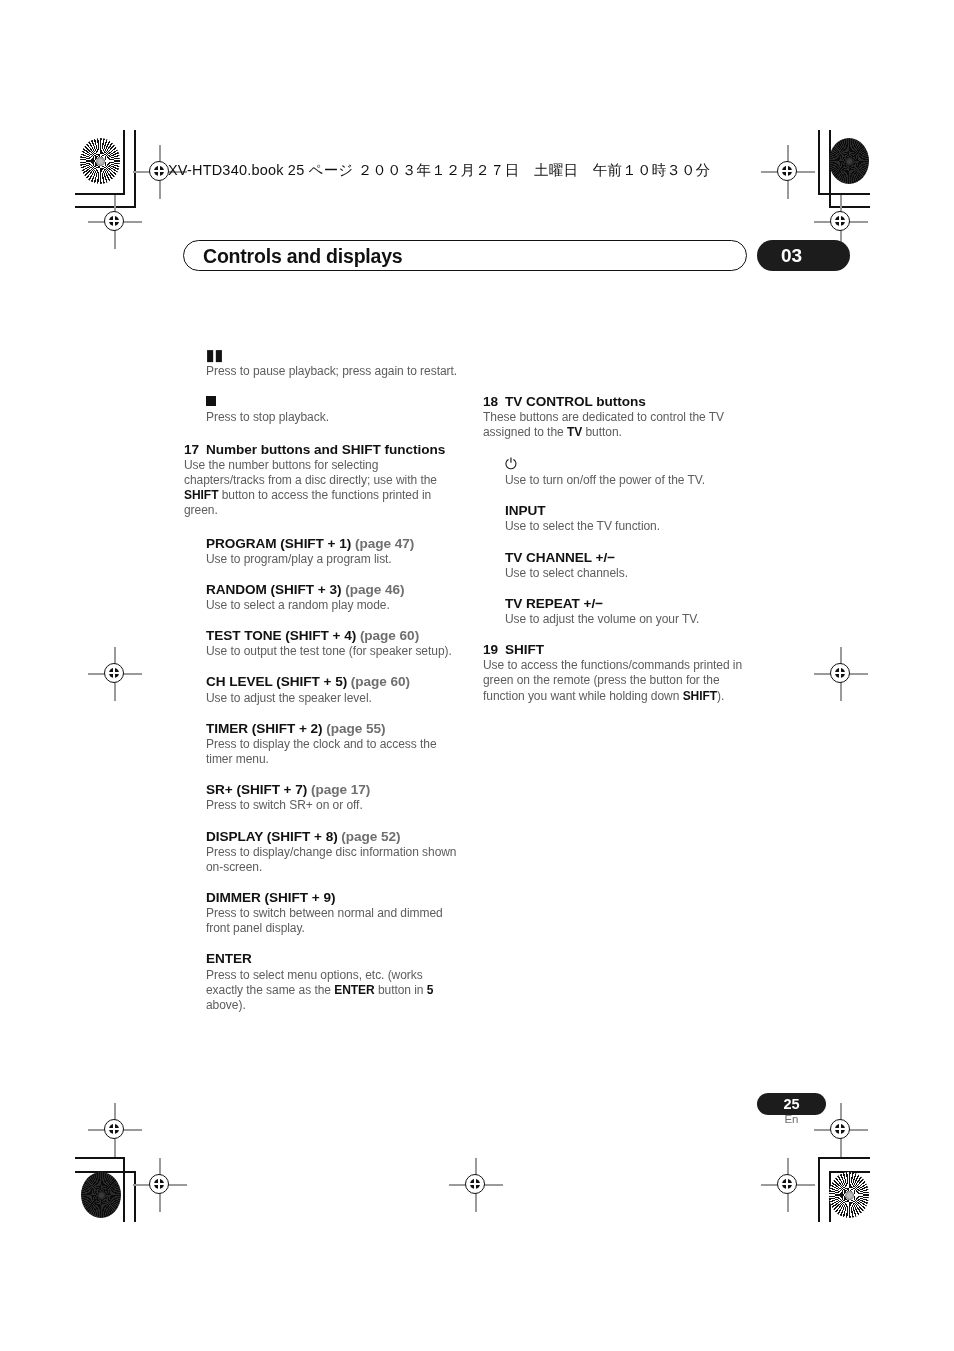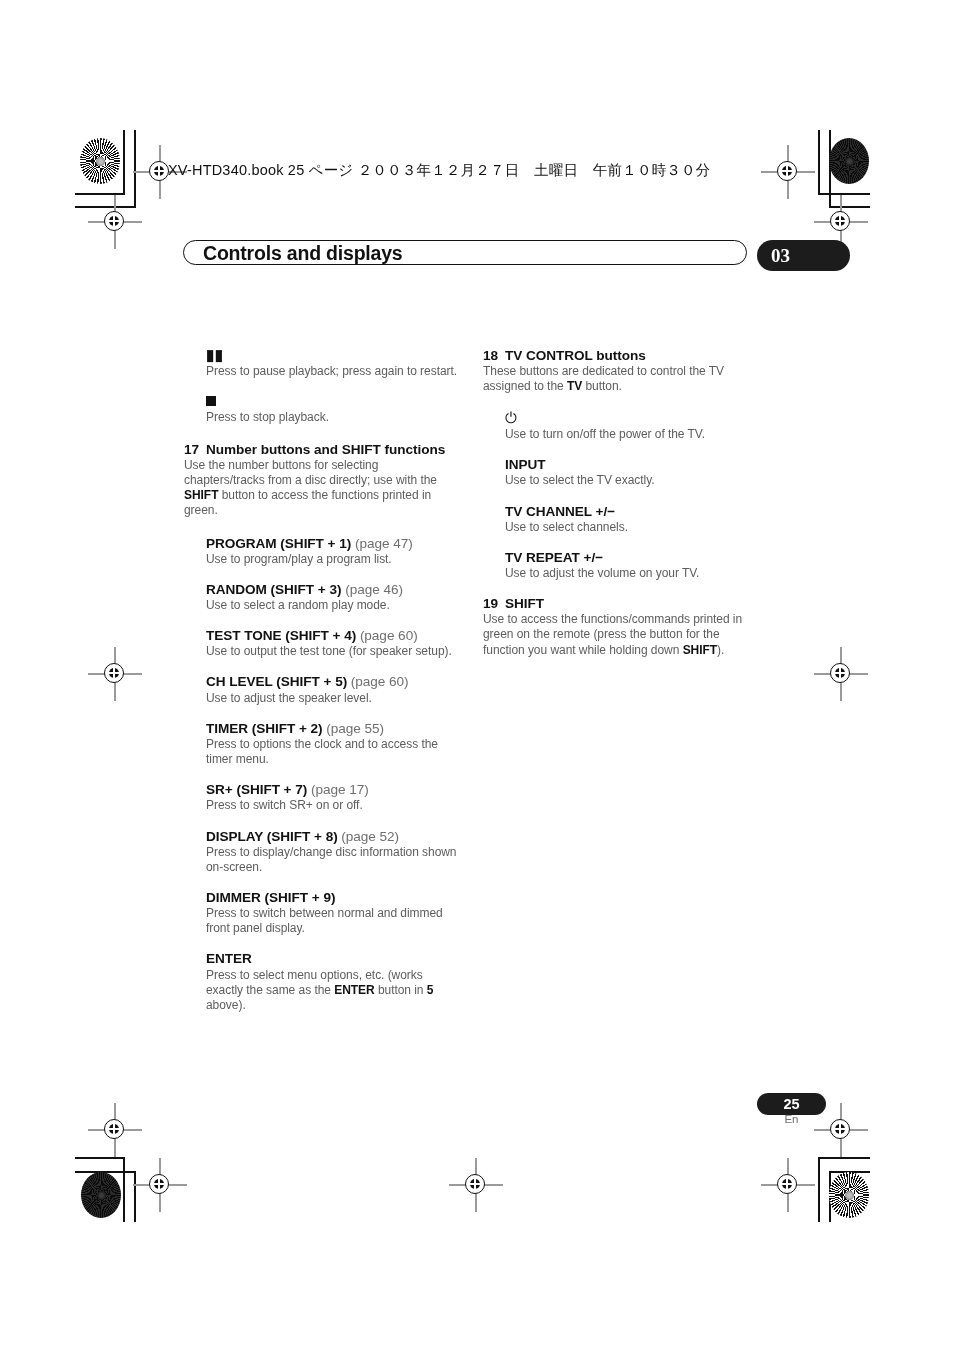--- a/index.html
+++ b/index.html
@@ -108,21 +108,21 @@
     white-space: nowrap;
     letter-spacing: 0.2px;
   }
 
   
   .title-bar {
     position: absolute;
     left: 183px;
     top: 240px;
     width: 564px;
-    height: 25px;
+    height: 31px;
     border: 1.7px solid #111;
     border-radius: 16px;
     box-sizing: border-box;
     background: #fff;
   }
   .title-bar .title-text {
     position: absolute;
     left: 19px;
     top: 50%;
     transform: translateY(-50%);
@@ -138,34 +138,33 @@
     width: 93px;
     height: 31px;
     border-radius: 16px;
     background: #1c1c1c;
     color: #fff;
     font-size: 19px;
     font-weight: bold;
   }
   .chapter-badge span {
     position: absolute;
-    left: 14px;
+    left: 24px;
     top: 50%;
     transform: translateY(-50%);
-    font-family: Liberation Serif, serif;
   }
 
   
   .col {
     position: absolute;
     top: 347px;
     width: 277px;
   }
   .col-left  { left: 184px; }
-  .col-right { left: 483px; }
+  .col-right { left: 483px; margin-top: 46px; }
 
   .block { margin-bottom: 14px; }
   .block:last-child { margin-bottom: 0; }
 
   .sym {
     font-size: 13px;
     color: #111;
     line-height: 1.05;
     margin-bottom: 1px;
     letter-spacing: 1px;
@@ -195,21 +194,21 @@
     font-weight: bold;
     color: #111;
     line-height: 1.26;
     letter-spacing: -0.05px;
   }
   h3.item-head .num {
     display: inline-block;
     width: 22px;
   }
   h3.item-head .page-ref {
-    font-weight: normal;
+    font-weight: bold;
     color: #6f6f6f;
   }
 
   p.body {
     margin: 0;
     font-size: 12px;
     line-height: 1.265;
     color: #5d5d5d;
     letter-spacing: -0.05px;
   }
@@ -407,21 +406,21 @@
     <p class="body">Use to output the test tone (for speaker setup).</p>
   </div>
 
   <div class="block indent">
     <h3 class="item-head"><span>CH LEVEL (SHIFT + 5)</span> <span class="page-ref">(page 60)</span></h3>
     <p class="body">Use to adjust the speaker level.</p>
   </div>
 
   <div class="block indent">
     <h3 class="item-head"><span>TIMER (SHIFT + 2)</span> <span class="page-ref">(page 55)</span></h3>
-    <p class="body">Press to options the clock and to access the timer menu.</p>
+    <p class="body">Press to display the clock and to access the timer menu.</p>
   </div>
 
   <div class="block indent">
     <h3 class="item-head"><span>SR+ (SHIFT + 7)</span> <span class="page-ref">(page 17)</span></h3>
     <p class="body">Press to switch SR+ on or off.</p>
   </div>
 
   <div class="block indent">
     <h3 class="item-head"><span>DISPLAY (SHIFT + 8)</span> <span class="page-ref">(page 52)</span></h3>
     <p class="body">Press to display/change disc information shown on-screen.</p>
@@ -447,21 +446,21 @@
     <p class="body"><span>These buttons are dedicated to control the TV assigned to the </span><b>TV</b><span> button.</span></p>
   </div>
 
   <div class="block indent" style="margin-top:16px;">
     <div class="sym"><span class="sym-power">⏻</span></div>
     <p class="body">Use to turn on/off the power of the TV.</p>
   </div>
 
   <div class="block indent">
     <h3 class="item-head">INPUT</h3>
-    <p class="body">Use to select the TV exactly.</p>
+    <p class="body">Use to select the TV function.</p>
   </div>
 
   <div class="block indent">
     <h3 class="item-head">TV CHANNEL +/−</h3>
     <p class="body">Use to select channels.</p>
   </div>
 
   <div class="block indent">
     <h3 class="item-head">TV REPEAT +/−</h3>
     <p class="body">Use to adjust the volume on your TV.</p>

